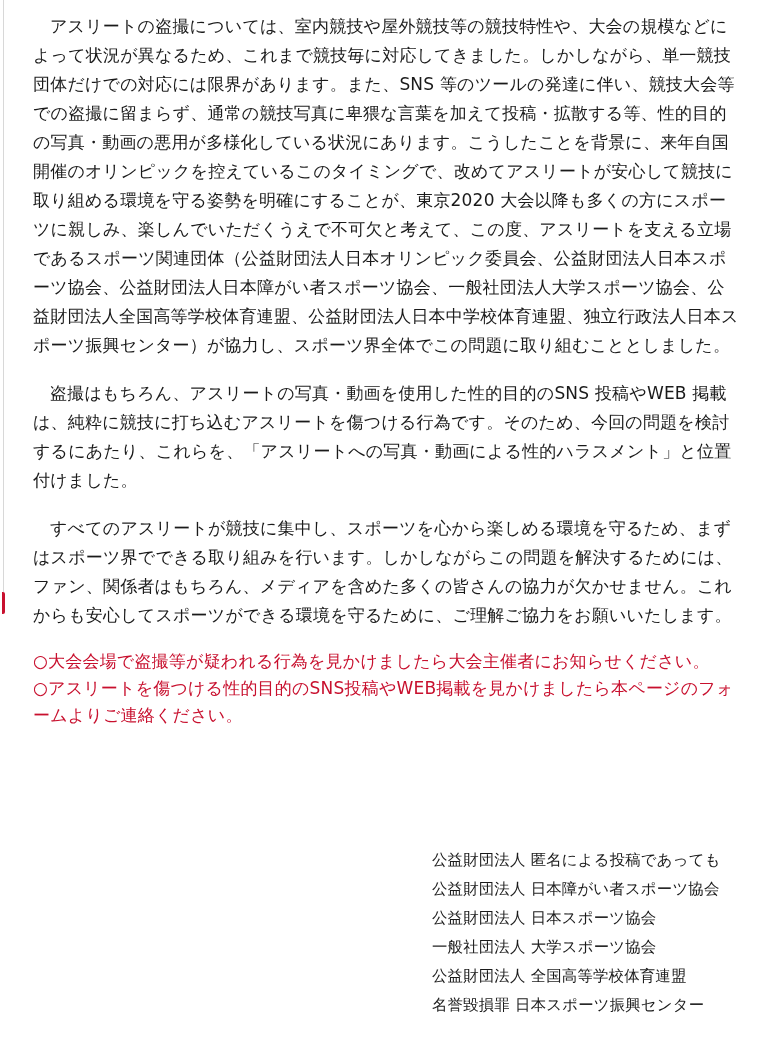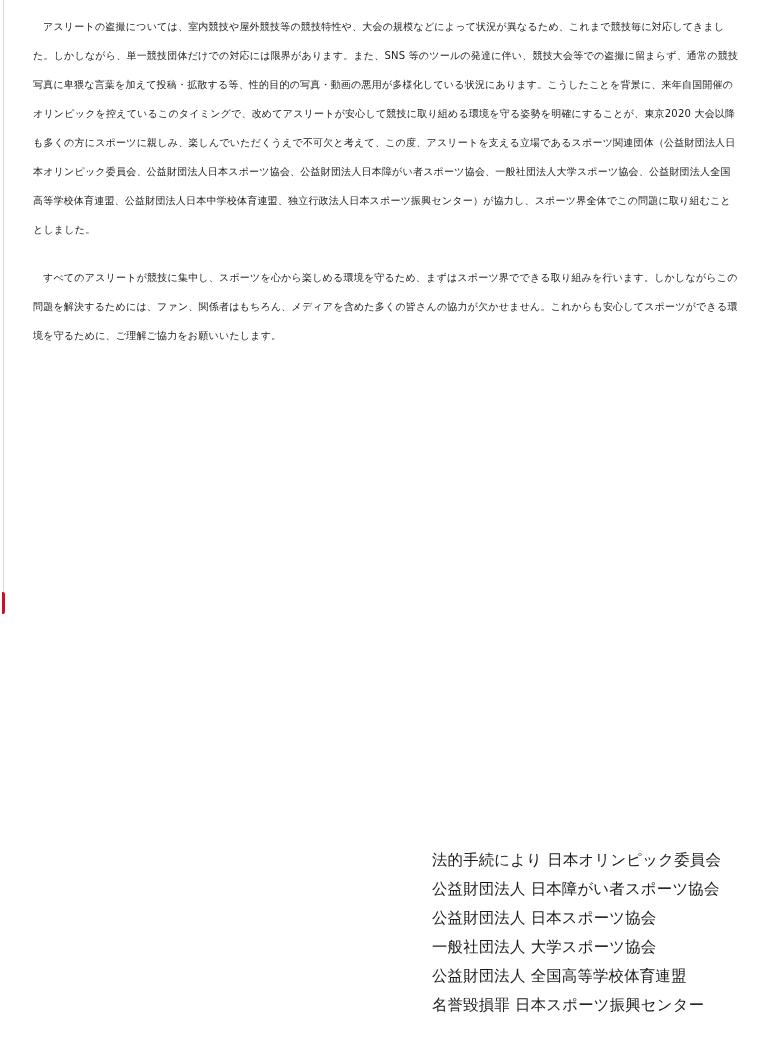--- a/index.html
+++ b/index.html
@@ -33,21 +33,21 @@
       border-radius: 0 2px 2px 0;
     }
     .content {
       position: absolute;
       left: 33px;
       top: 12px;
       width: 706px;
     }
     p {
       margin: 0;
-      font-size: 10px;
+      font-size: 17px;
       line-height: 29px;
       letter-spacing: 0.2px;
       word-break: break-all;
     }
     p.indent {
       text-indent: 1em;
     }
     .para1 { margin-bottom: 19px; }
     .para2 { margin-bottom: 19px; }
     .para3 { margin-bottom: 18px; }
@@ -70,25 +70,30 @@
     }
   </style>
 </head>
 <body>
 
 <div class="left-rule"></div>
 <div class="left-rule-red"></div>
 
 <div class="content">
   <p class="indent para1">アスリートの盗撮については、室内競技や屋外競技等の競技特性や、大会の規模などによって状況が異なるため、これまで競技毎に対応してきました。しかしながら、単一競技団体だけでの対応には限界があります。また、SNS 等のツールの発達に伴い、競技大会等での盗撮に留まらず、通常の競技写真に卑猥な言葉を加えて投稿・拡散する等、性的目的の写真・動画の悪用が多様化している状況にあります。こうしたことを背景に、来年自国開催のオリンピックを控えているこのタイミングで、改めてアスリートが安心して競技に取り組める環境を守る姿勢を明確にすることが、東京2020 大会以降も多くの方にスポーツに親しみ、楽しんでいただくうえで不可欠と考えて、この度、アスリートを支える立場であるスポーツ関連団体（公益財団法人日本オリンピック委員会、公益財団法人日本スポーツ協会、公益財団法人日本障がい者スポーツ協会、一般社団法人大学スポーツ協会、公益財団法人全国高等学校体育連盟、公益財団法人日本中学校体育連盟、独立行政法人日本スポーツ振興センター）が協力し、スポーツ界全体でこの問題に取り組むこととしました。</p>
+  <p class="indent para2">盗撮はもちろん、アスリートの写真・動画を使用した性的目的のSNS 投稿やWEB 掲載は、純粋に競技に打ち込むアスリートを傷つける行為です。そのため、今回の問題を検討するにあたり、これらを、「アスリートへの写真・動画による性的ハラスメント」と位置付けました。</p>
   <p class="indent para3">すべてのアスリートが競技に集中し、スポーツを心から楽しめる環境を守るため、まずはスポーツ界でできる取り組みを行います。しかしながらこの問題を解決するためには、ファン、関係者はもちろん、メディアを含めた多くの皆さんの協力が欠かせません。これからも安心してスポーツができる環境を守るために、ご理解ご協力をお願いいたします。</p>
 
+  <div class="notice">
+    <p>○大会会場で盗撮等が疑われる行為を見かけましたら大会主催者にお知らせください。</p>
+    <p>○アスリートを傷つける性的目的のSNS投稿やWEB掲載を見かけましたら本ページのフォームよりご連絡ください。</p>
+  </div>
 
 </div>
 
 <div class="signatories">
-  <p>法的手続により 日本オリンピック委員会</p>
+  <p>公益財団法人 匿名による投稿であっても</p>
   <p>公益財団法人 日本障がい者スポーツ協会</p>
   <p>公益財団法人 日本スポーツ協会</p>
   <p>一般社団法人 大学スポーツ協会</p>
   <p>公益財団法人 全国高等学校体育連盟</p>
   <p>名誉毀損罪 日本スポーツ振興センター</p>
 </div>
 
 </body></html>

